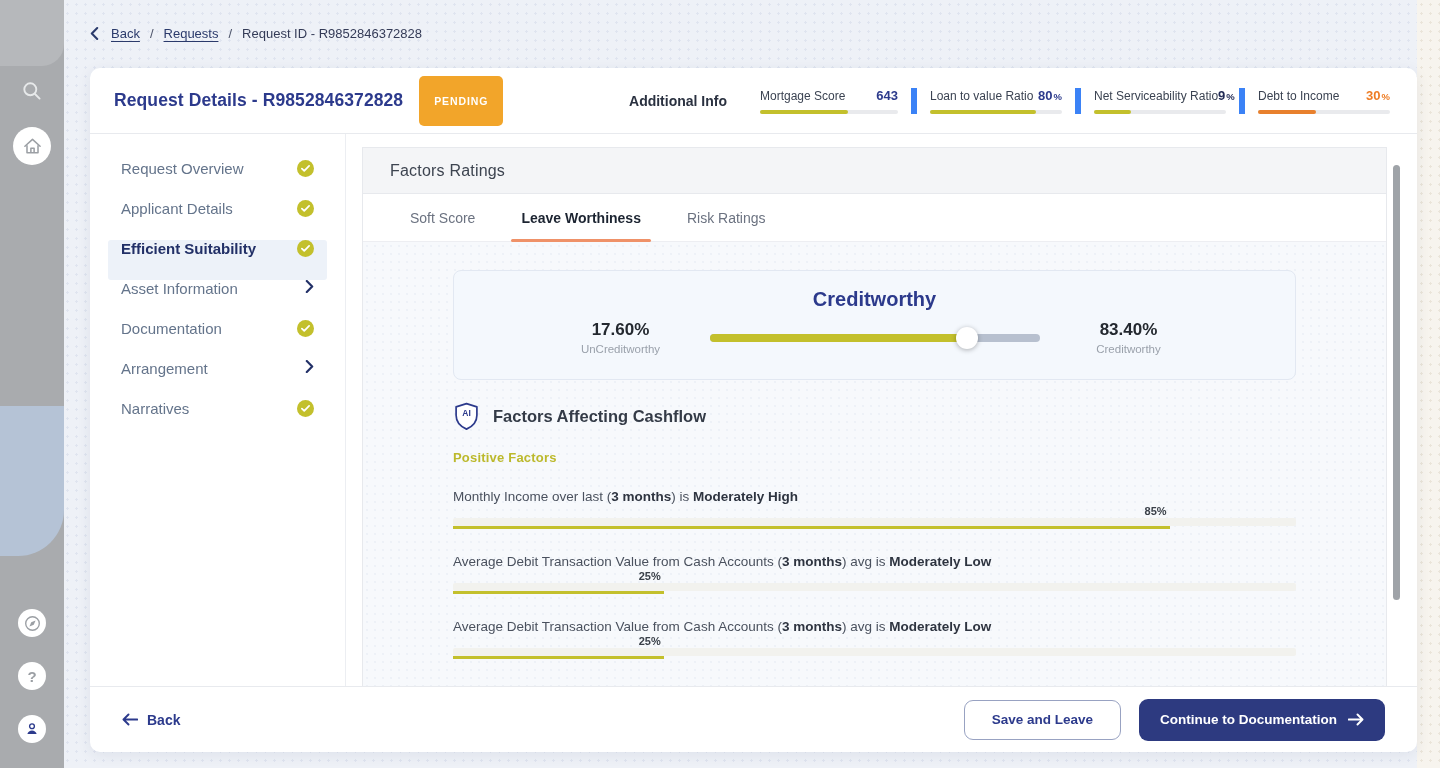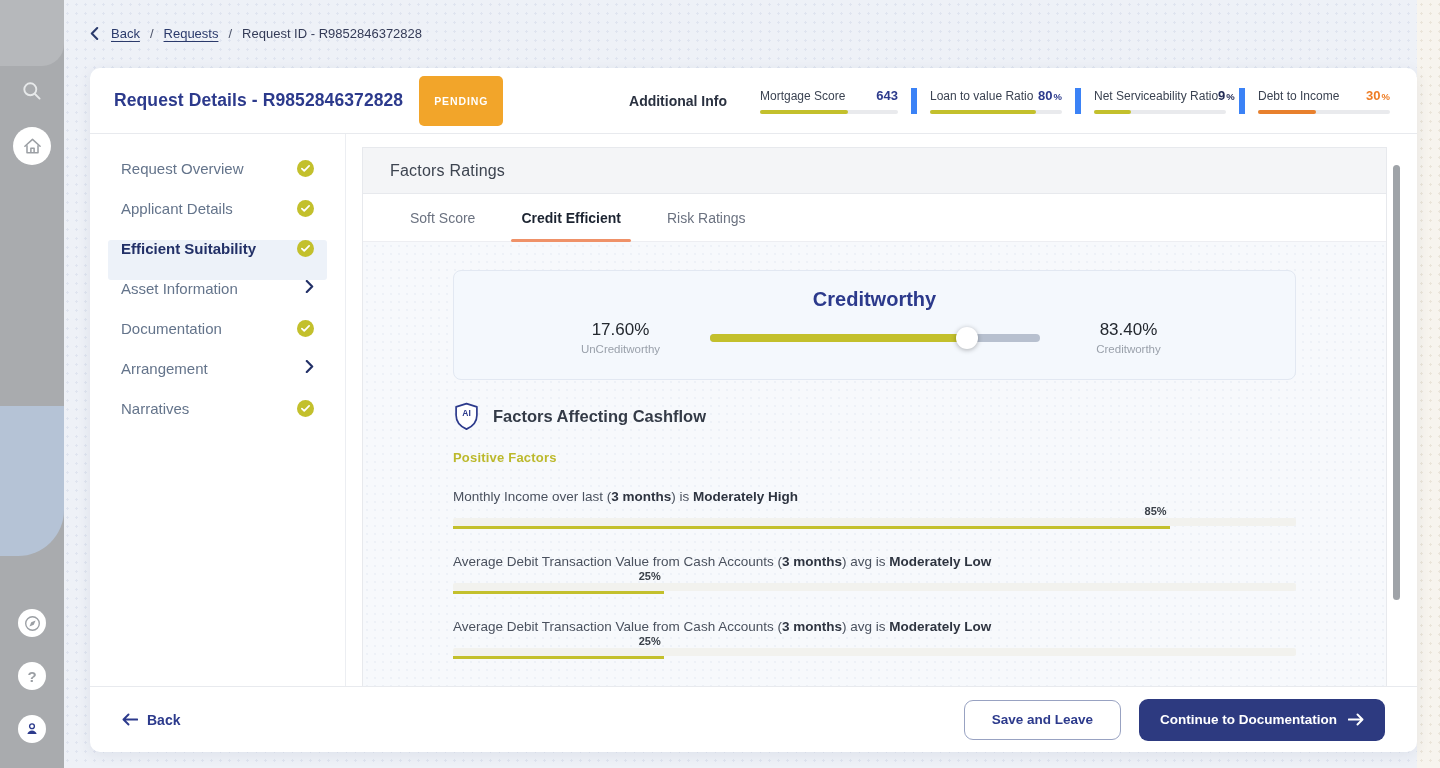--- a/index.html
+++ b/index.html
@@ -66,21 +66,21 @@
   .tab.active::after { content:""; position:absolute; left:-10px; right:-10px; bottom:-1px; height:3px; background:#ef9168; border-radius:2px; }
 
   .panel-content { flex:1; background:#f7f9fc; padding:28px 90px 0;
                    background-image:radial-gradient(rgba(190,200,225,.16) 1px, transparent 1.3px); background-size:8px 8px;
                    overflow:hidden; }
 
   .gauge-card { height:110px; background:#f4f8fd; border:1px solid #e2e8f2; border-radius:8px; text-align:center; padding-top:17px; }
   .gauge-title { font-size:20px; font-weight:700; color:#2c3a8c; }
   .gauge-row { margin-top:9px; display:flex; justify-content:center; align-items:center; gap:24px; }
   .gauge-side { width:130px; }
-  .gauge-val { font-size:17px; font-weight:400; color:#23282f; }
+  .gauge-val { font-size:17px; font-weight:700; color:#23282f; }
   .gauge-sub { font-size:11.5px; color:#9aa1ab; margin-top:3px; }
   .slider { position:relative; width:330px; height:22px; }
   .slider-track { position:absolute; top:7px; left:0; width:100%; height:8px; border-radius:4px; background:#b7c0cf; }
   .slider-fill  { position:absolute; top:7px; left:0; height:8px; border-radius:4px 0 0 4px; background:#c3c02c; }
   .slider-knob  { position:absolute; top:0; width:22px; height:22px; border-radius:50%; background:#fff;
                   box-shadow:0 1px 5px rgba(0,0,0,.3); transform:translateX(-50%); cursor:pointer; }
 
   .factors-head { margin-top:22px; display:flex; align-items:center; gap:13px; font-size:16.5px; font-weight:700; color:#343b47; }
   .section-title { margin-top:19px; font-size:13px; font-weight:700; letter-spacing:.2px; }
   .section-title.pos { color:#bcb92c; }
@@ -261,21 +261,21 @@
                 <path d="M4.6 8.1l2.2 2.2 4.6-4.8" fill="none" stroke="#fff" stroke-width="1.6" stroke-linecap="round" stroke-linejoin="round"></path>
               </svg>
             </span>
           </div>
         </nav>
 
       <section class="panel">
         <div class="panel-header">Factors Ratings</div>
         <div class="tabs" id="tabs">
             <span class="tab">Soft Score</span>
-            <span class="tab active">Credit Efficient</span>
+            <span class="tab active">Leave Worthiness</span>
             <span class="tab">Risk Ratings</span>
           </div>
 
         <div class="panel-content">
 
           <div class="gauge-card">
             <div class="gauge-title">Creditworthy</div>
             <div class="gauge-row">
               <div class="gauge-side">
                 <div class="gauge-val">17.60%</div>

